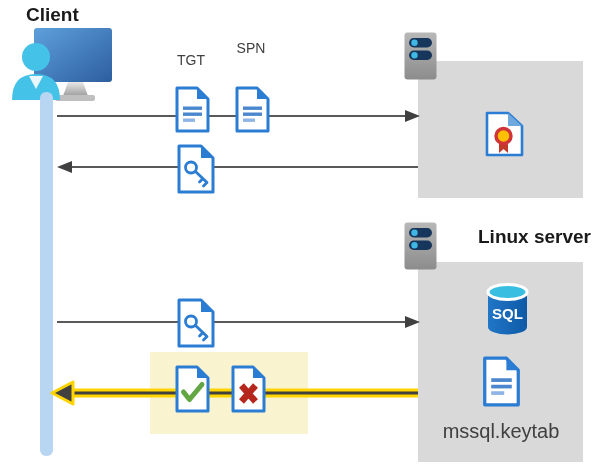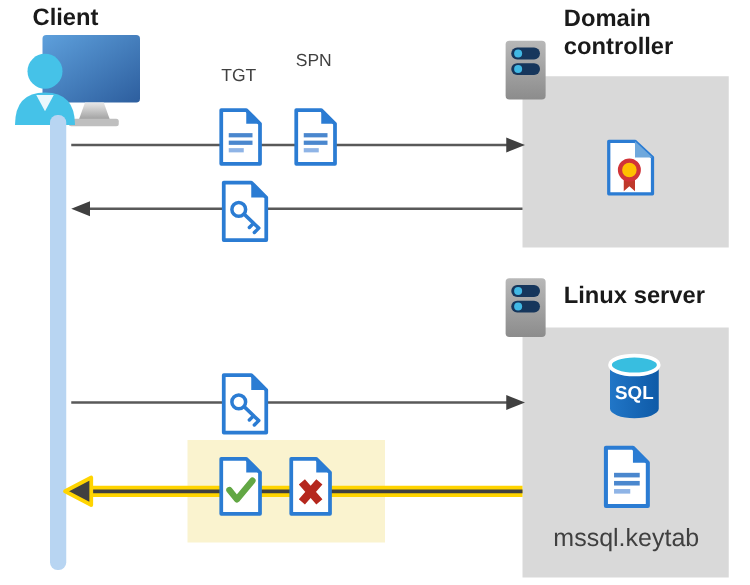--- a/index.html
+++ b/index.html
@@ -78,27 +78,26 @@
 
   <div class="abs lifeline" style="left:40px;top:92px;width:13px;height:364px;"></div>
 
   <div class="abs msg-label" style="left:168px;top:52px;width:46px;">TGT</div>
   <div class="abs msg-label" style="left:228px;top:40px;width:46px;">SPN</div>
 
   <div class="abs gray-box" style="left:418px;top:61px;width:165px;height:137px;"></div>
   <svg class="abs" style="left:403px;top:31px;" width="35" height="50" viewBox="0 0 35 50">
     <use href="#serverUnit"></use>
   </svg>
-  <div class="abs node-label" style="left:451px;top:5px;width:132px;">Domain controller</div>
 
   <div class="abs gray-box" style="left:418px;top:262px;width:165px;height:200px;"></div>
   <svg class="abs" style="left:403px;top:221px;" width="35" height="50" viewBox="0 0 35 50">
     <use href="#serverUnit"></use>
   </svg>
-  <div class="abs node-label" style="left:451px;top:226px;width:140px;">Linux server</div>
+  <div class="abs node-label" style="left:451px;top:226px;width:140px;text-align:right;">Linux server</div>
 
   <div class="abs yellow-box" style="left:150px;top:352px;width:158px;height:82px;"></div>
 
   <svg class="abs" style="left:0;top:0;" width="600" height="468" viewBox="0 0 600 468">
     <g>
       <line x1="57" y1="116" x2="406" y2="116" stroke="#595959" stroke-width="2"></line>
       <polygon points="420,116 405,110 405,122" fill="#404040"></polygon>
     </g>
     <g>
       <line x1="418" y1="167" x2="71" y2="167" stroke="#595959" stroke-width="2"></line>

